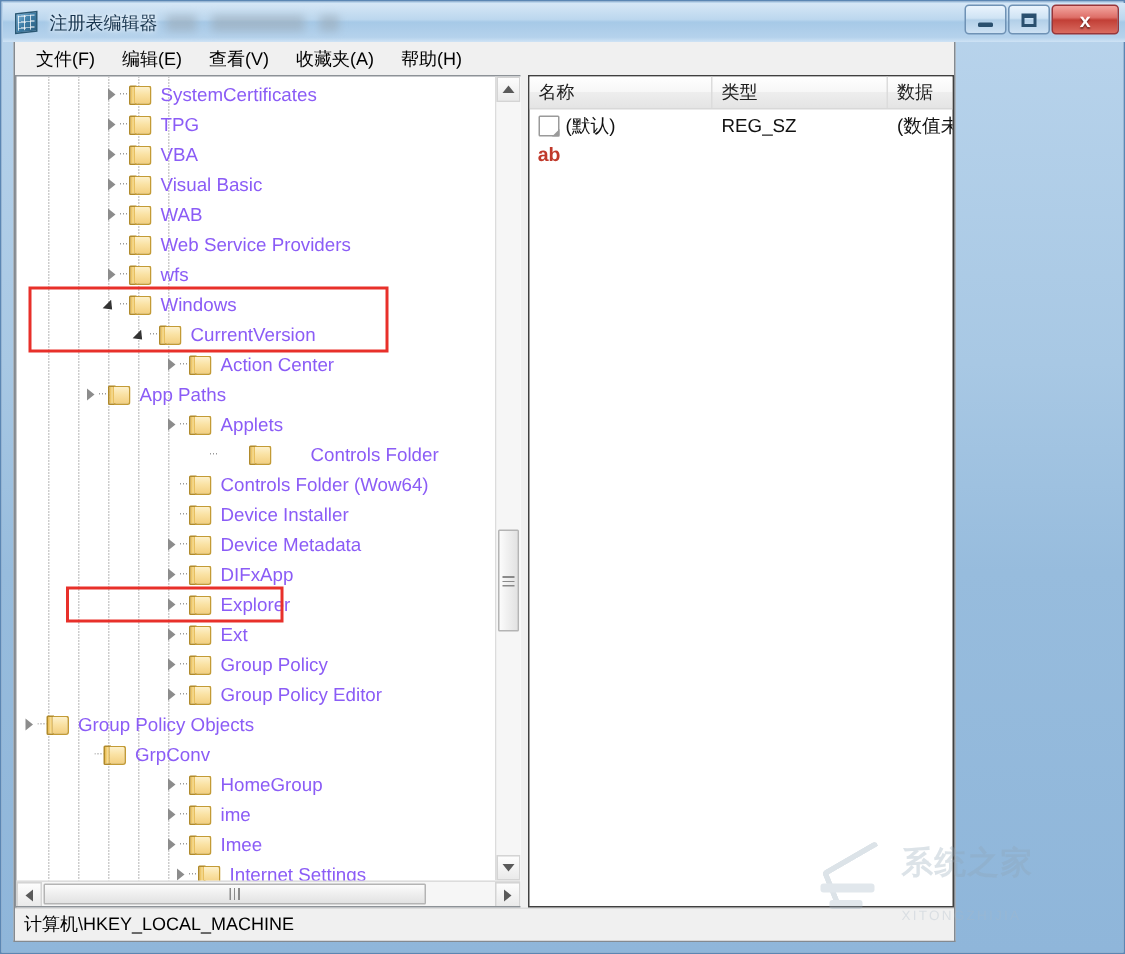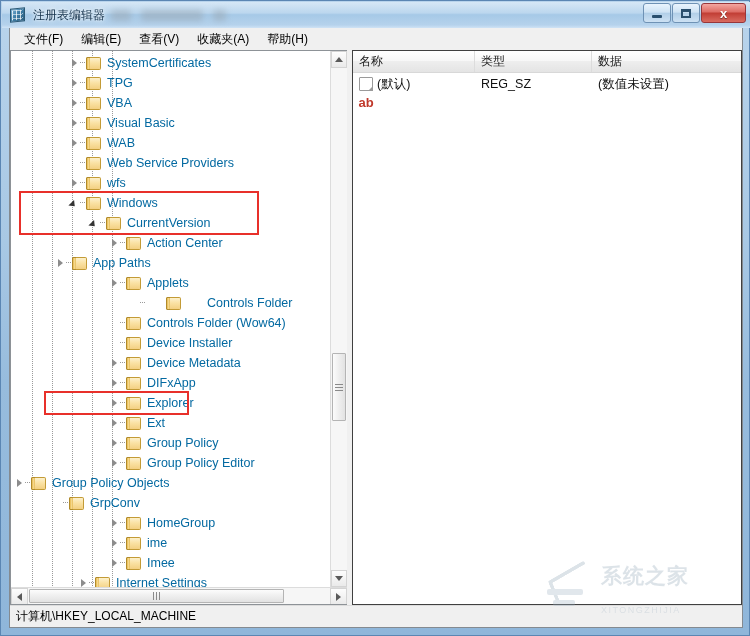--- a/index.html
+++ b/index.html
@@ -76,21 +76,21 @@
     border: 1px solid #97363a;
     background: linear-gradient(to bottom, #f3a6a0 0%, #de6f68 42%, #c23f36 52%, #d96b60 100%);
   }
   .glyph-min { width: 10px; height: 3px; background: #2a4f6e; margin-top: 6px; border-radius: 1px; }
   .glyph-max { width: 10px; height: 9px; border: 2px solid #2a4f6e; border-top-width: 3px; }
   .glyph-close { color: #fff; font-size: 13px; font-weight: bold; line-height: 1;
                  text-shadow: 0 1px 1px rgba(0,0,0,.45); font-family: "Liberation Sans", sans-serif; }
 
   
   #client {
-    position: absolute; left: 8px; top: 27px; width: 734px; height: 600px;
+    position: absolute; left: 8px; top: 27px; width: 628px; height: 600px;
     background: #f0f0f0;
     border: 1px solid #848a90;
     border-top: none;
     display: flex; flex-direction: column;
   }
 
   
   #menubar {
     height: 22px; background: #f0f0f0;
     display: flex; align-items: center; padding-left: 5px;
@@ -120,21 +120,21 @@
     flex: 1 1 auto; position: relative; overflow: hidden;
     display: flex;
   }
   #tree-viewport {
     flex: 1 1 auto; position: relative; overflow: hidden;
     padding-top: 2px;
   }
   .tree-row {
     height: 20px; display: flex; align-items: center;
     position: relative; white-space: nowrap;
-    font-size: 12.5px; color: #0369a1;
+    font-size: 12.5px; color: #8b5cf6;
     cursor: default;
   }
   .tree-label { line-height: 20px; }
 
   
   .guide {
     position: absolute; top: 0; bottom: 0; width: 1px;
     background-image: linear-gradient(to bottom, #9a9a9a 0 1px, transparent 1px 2px);
     background-size: 1px 2px;
   }
@@ -659,21 +659,21 @@
                 <div class="expander">
                   <div class="tri-collapsed"></div>
                 </div>
                 <div class="dash"></div>
                 <div class="key-icon">
                   <div class="spine"></div>
                   <div class="face"></div>
                 </div>
                 <span class="tree-label">Imee</span>
               </div>
-              <div class="tree-row" style="padding-left: 64px;">
+              <div class="tree-row" style="padding-left: 101px;">
                 <div class="expander">
                   <div class="tri-collapsed"></div>
                 </div>
                 <div class="dash"></div>
                 <div class="key-icon">
                   <div class="spine"></div>
                   <div class="face"></div>
                 </div>
                 <span class="tree-label">Internet Settings</span>
               </div>

